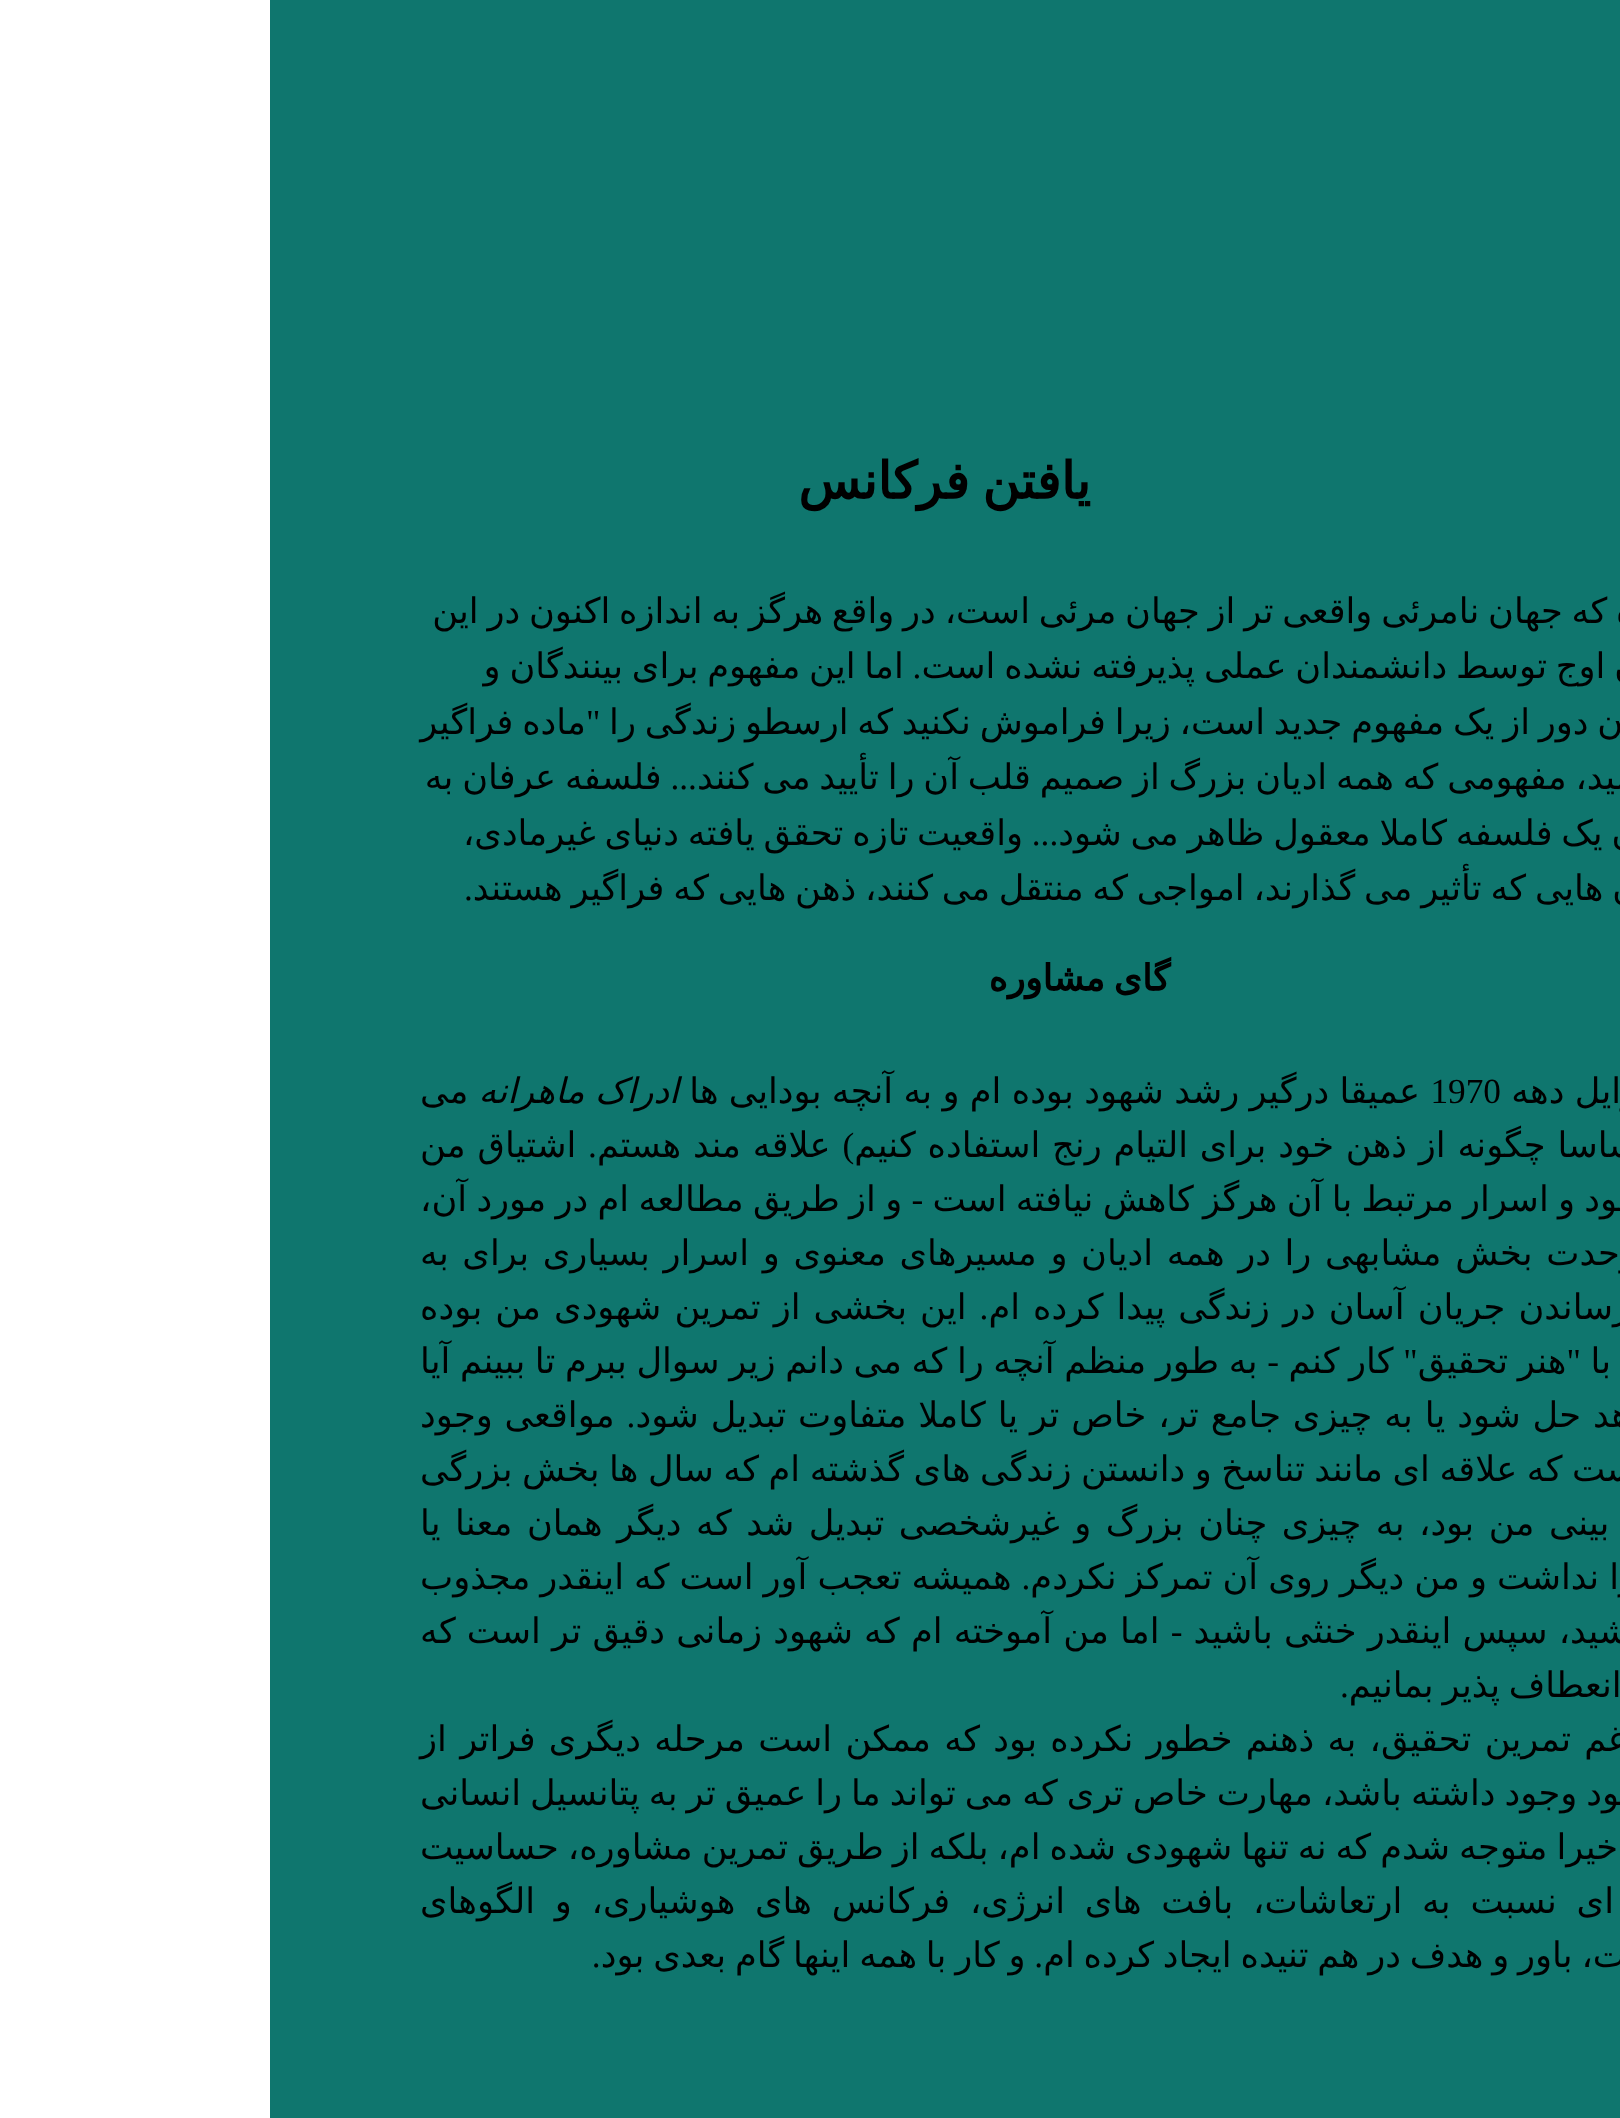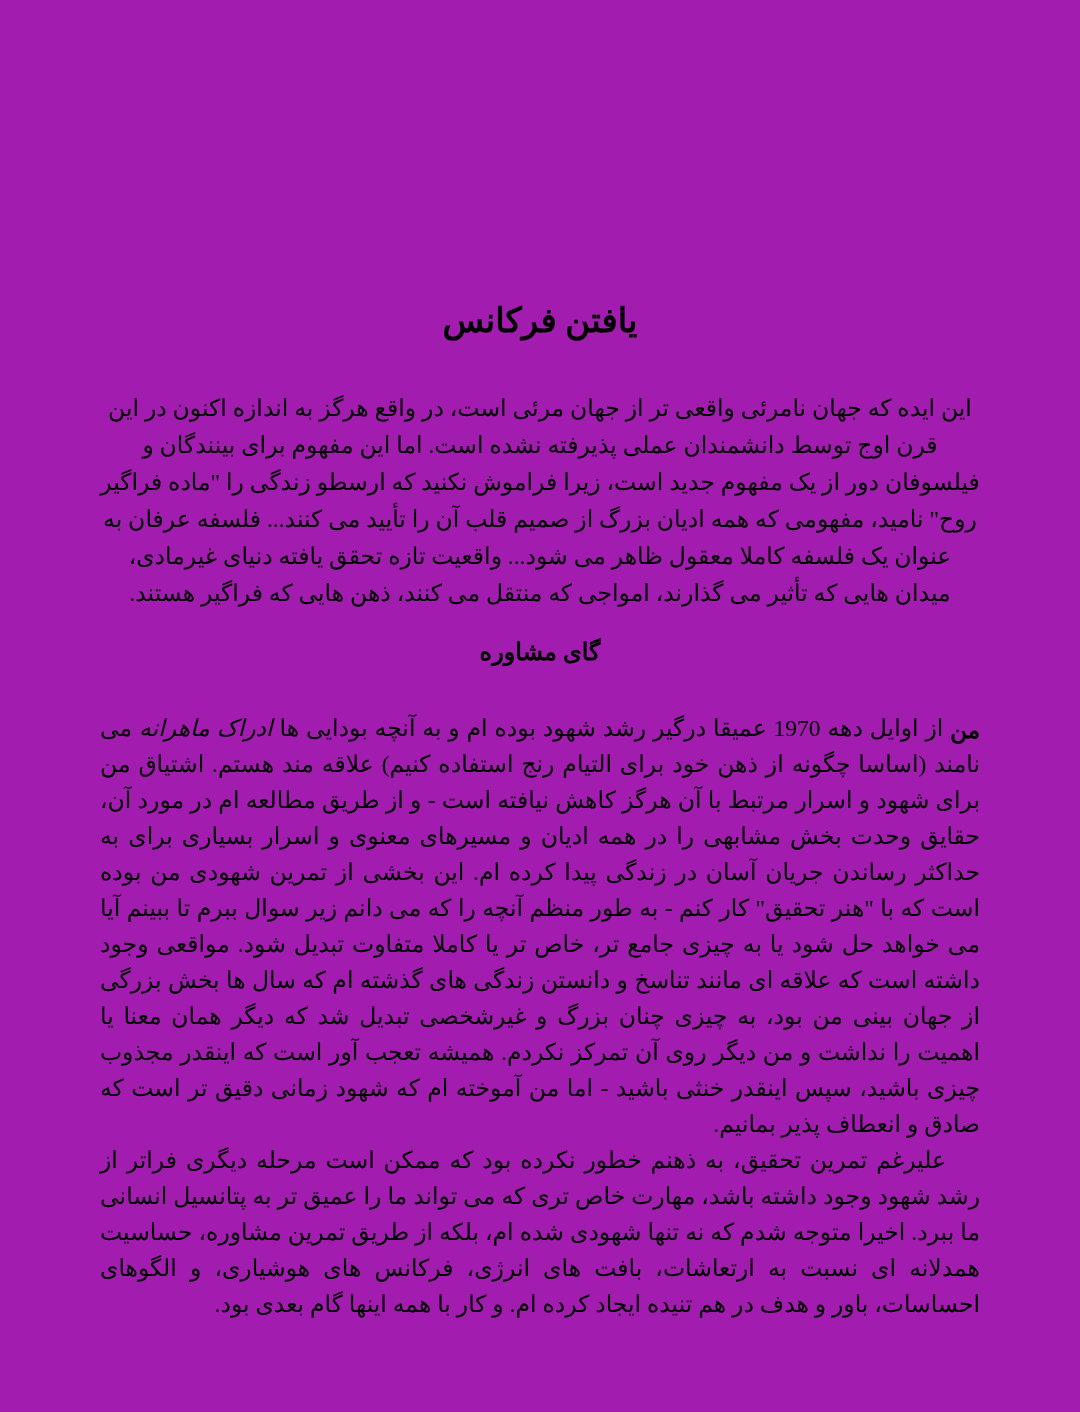--- a/index.html
+++ b/index.html
@@ -12,23 +12,23 @@
     width: 1080px;
     height: 1412px;
     position: relative;
     font-family: "Liberation Serif", "DejaVu Serif", serif;
     color: #000000;
     overflow: hidden;
   }
   .page {
     position: absolute;
     inset: 0;
-    width: 1080px;
+    width: 900px;
     height: 1412px;
-    background: #a21caf;
+    background: #0f766e;
     direction: rtl;
   }
   .title {
     position: absolute;
     top: 300px;
     left: 0;
     width: 100%;
     margin: 0;
     text-align: center;
     font-size: 34px;

